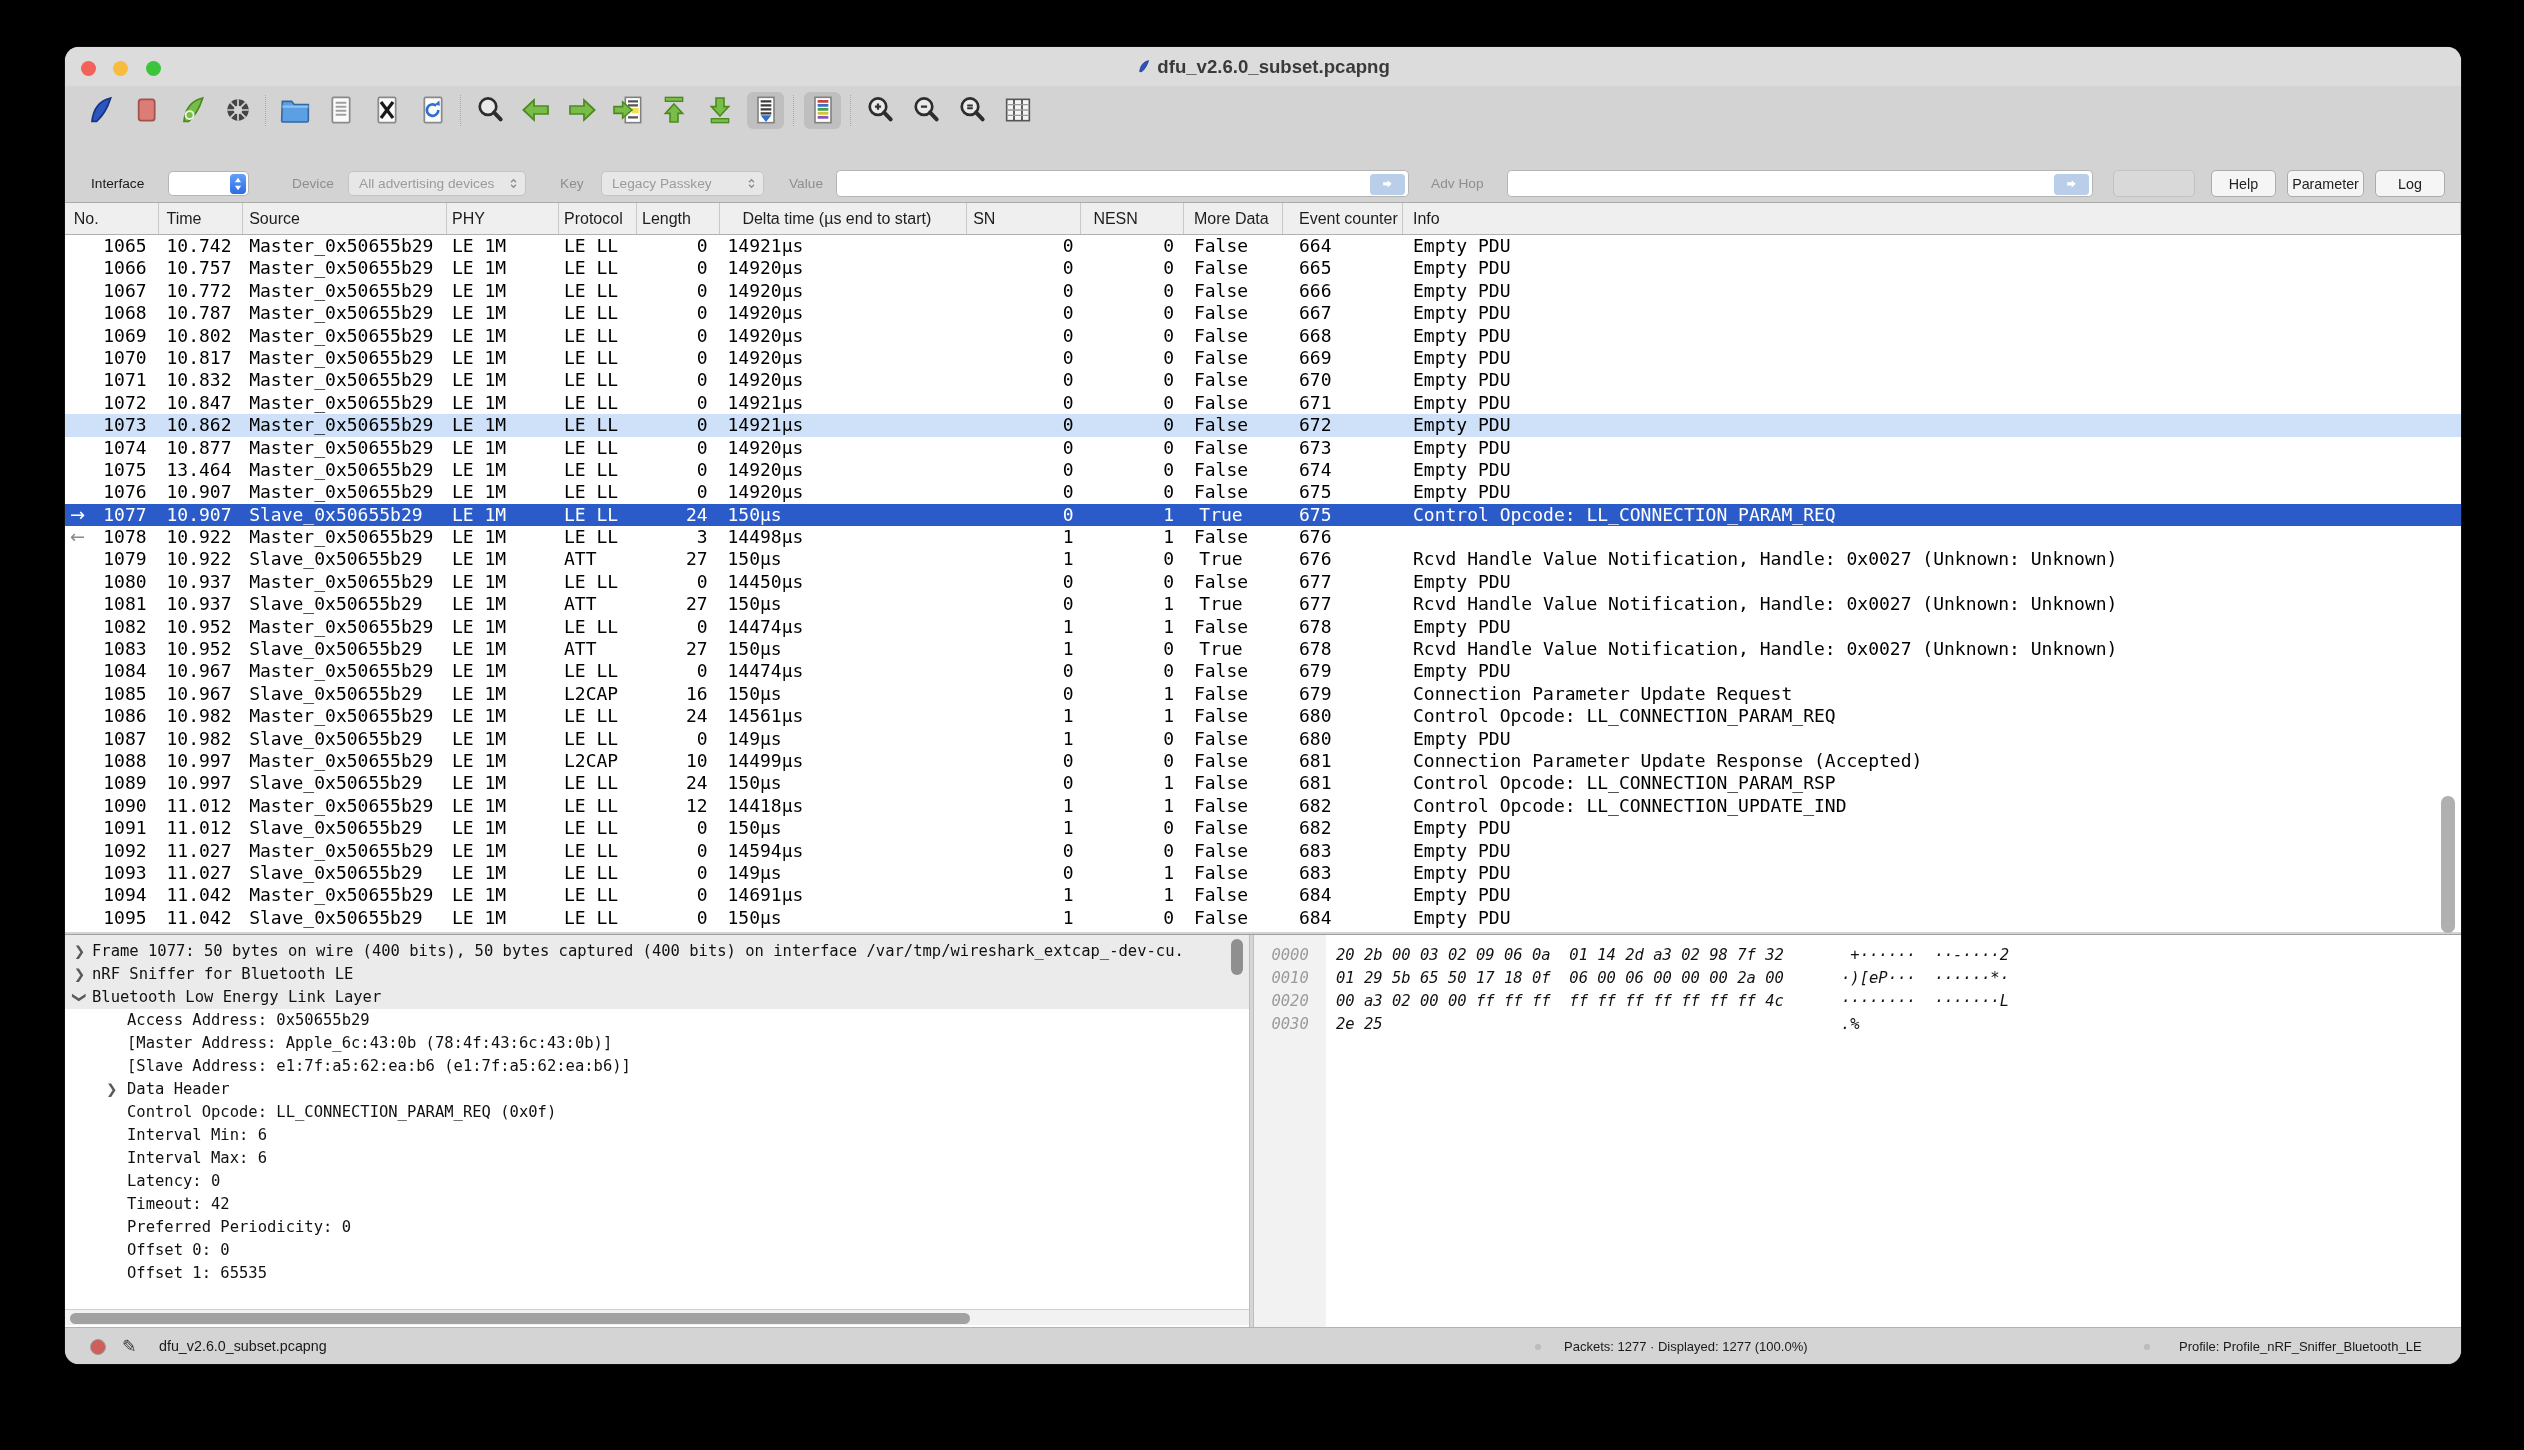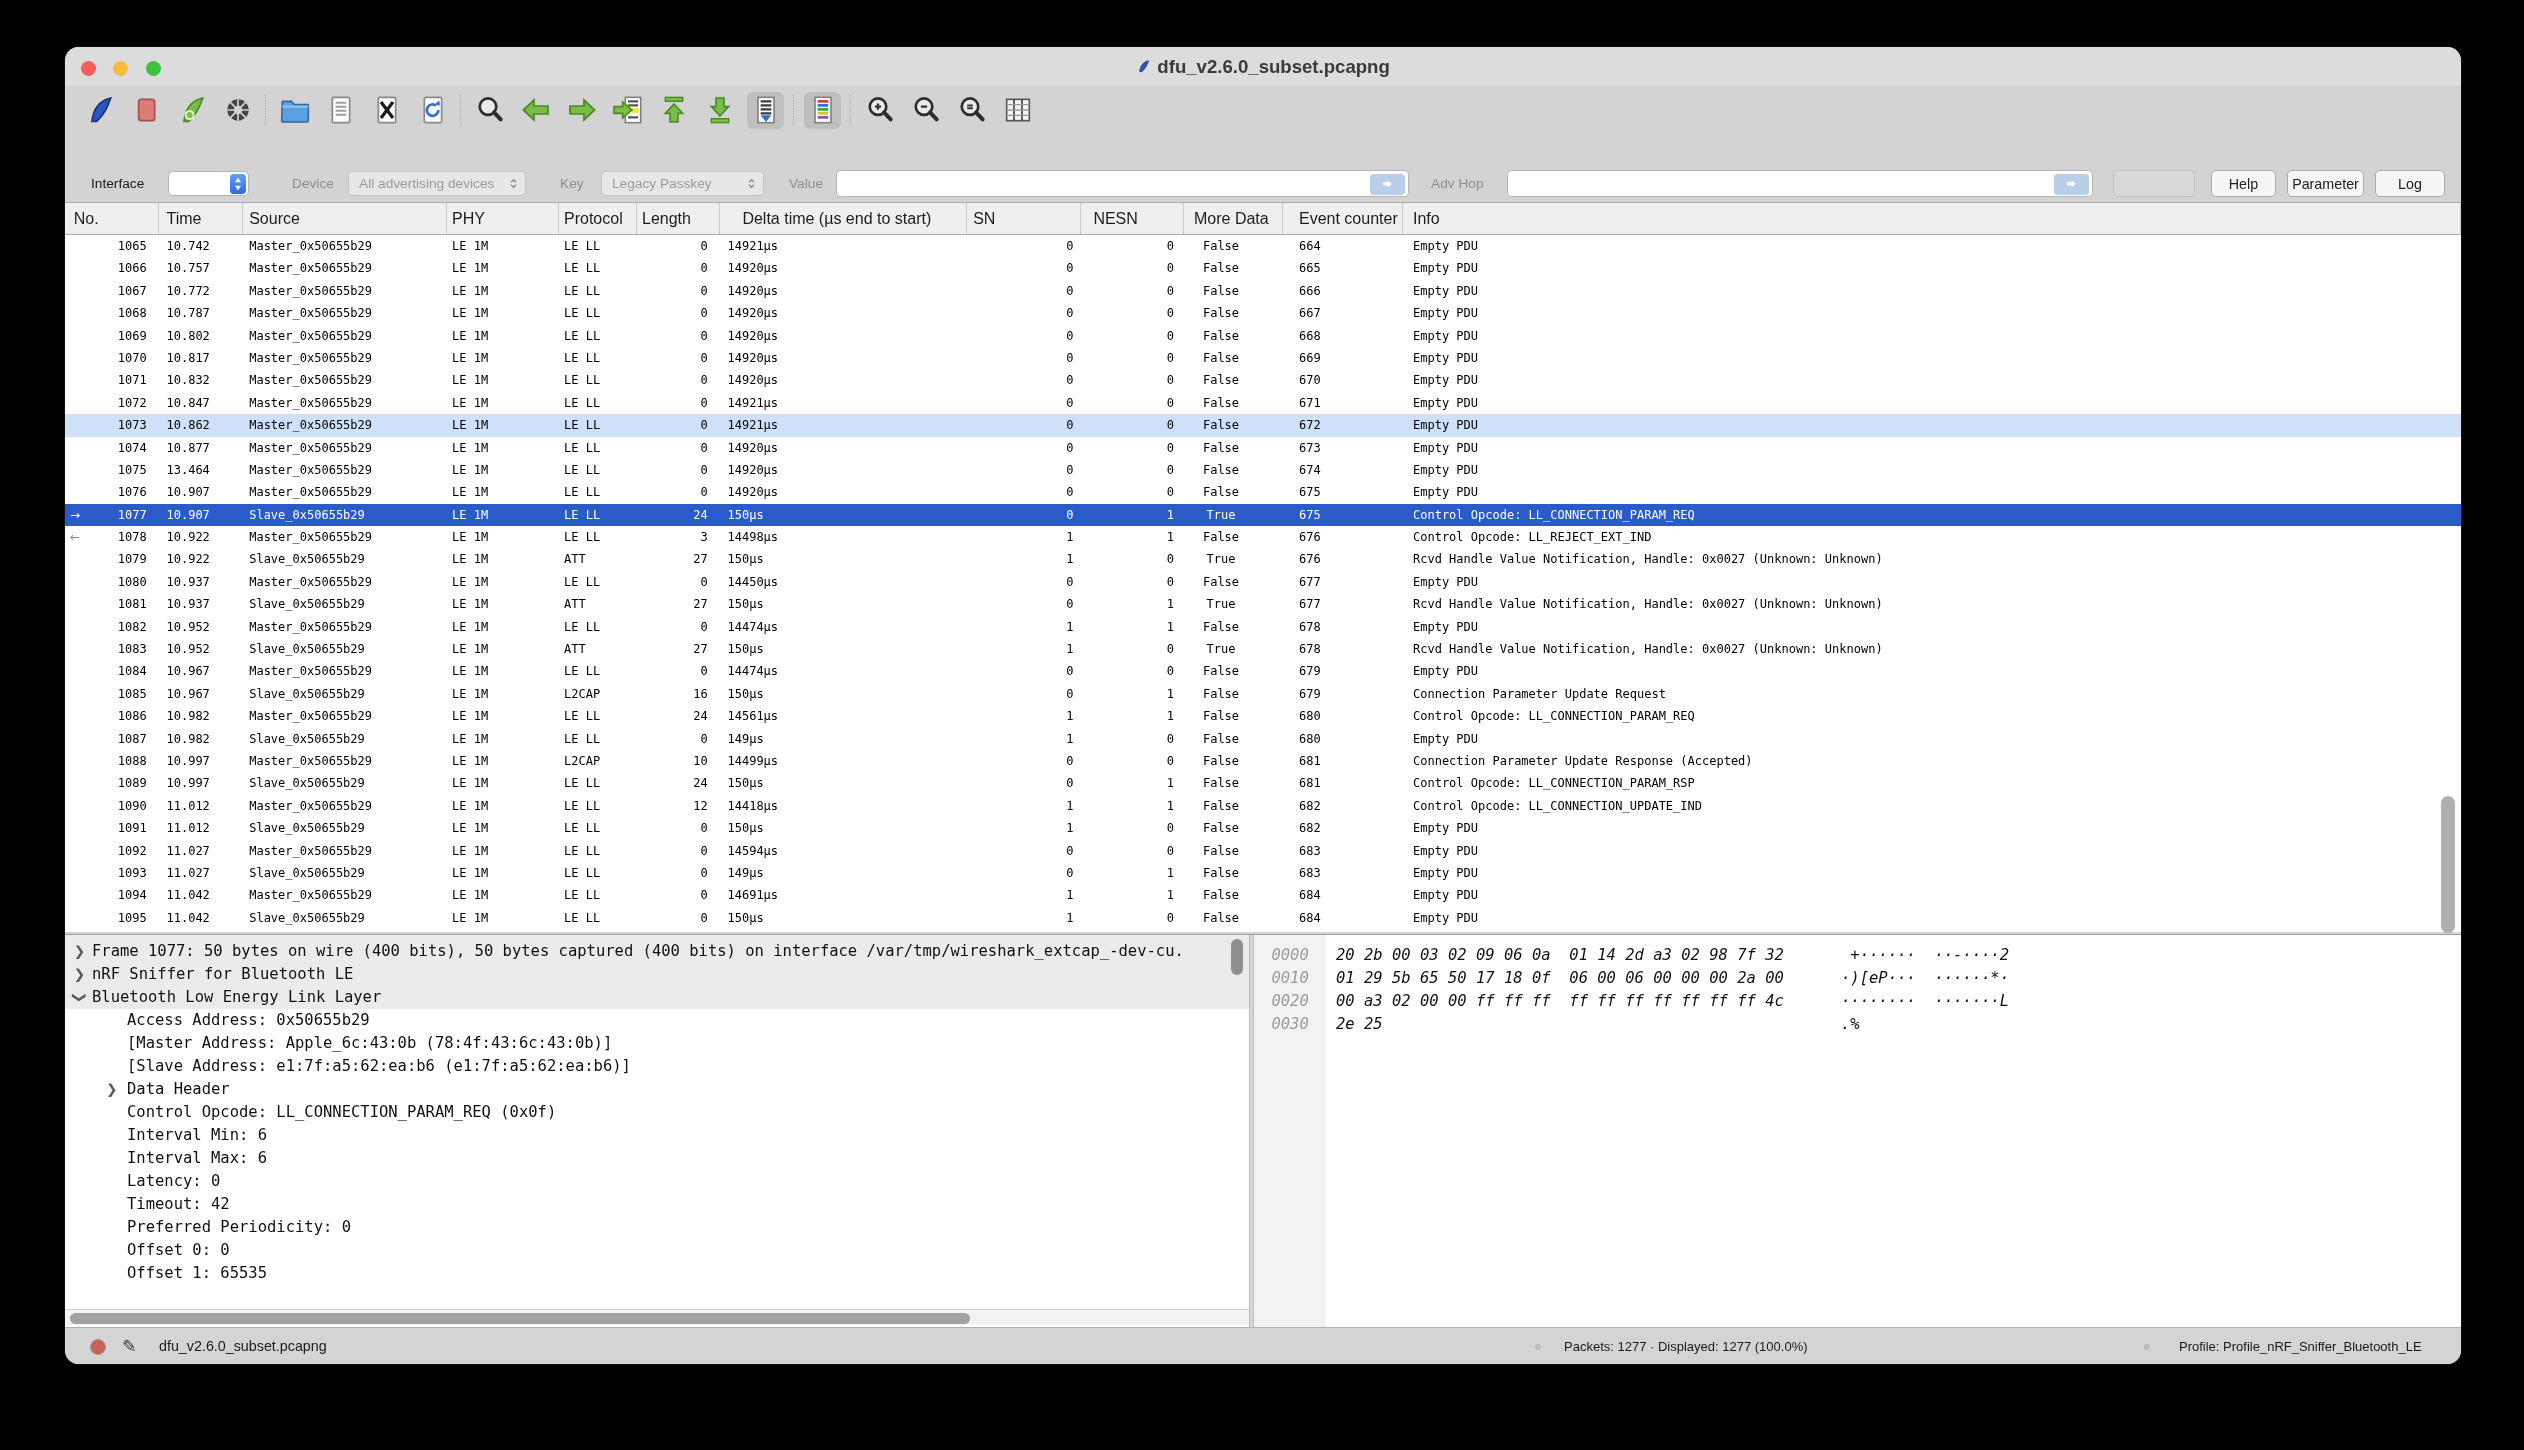--- a/index.html
+++ b/index.html
@@ -62,21 +62,21 @@
   .xbtn.blank { background:#d9d9d9; border-color:#c2c2c2; }
 
   
   .plist-hdr { position:absolute; left:0; top:155px; width:100%; height:33px; background:#efefef;
                border-top:0.6px solid #ababab; border-bottom:0.6px solid #b0b0b0;
                display:flex; font-size:16px; color:#1d1d1d; }
   .plist-hdr .cell { height:100%; line-height:32px; border-right:0.6px solid #c9c9c9;
                      white-space:nowrap; overflow:hidden; }
   .prows { position:absolute; left:0; top:188px; width:100%; height:697px; background:#fff;
            overflow:hidden; font-family:"DejaVu Sans Mono","Liberation Mono",monospace;
-           font-size:12px; color:#000; }
+           font-size:18px; color:#000; }
   .prow { display:flex; height:22.4px; line-height:22.4px; white-space:nowrap; }
   .prow.hl  { background:#cfe1f8; }
   .prow.sel { background:#2a5bc8; color:#fff; }
   .cell { flex:none; white-space:pre; overflow:hidden; }
   .c0 { width:94px; text-align:right; padding-right:12.4px; position:relative; }
   .c1 { width:84px; padding-left:7.5px; }
   .c2 { width:204px; padding-left:6.2px; }
   .c3 { width:112px; padding-left:5px; }
   .c4 { width:78px; padding-left:5px; }
   .c5 { width:83px; text-align:right; padding-right:12.4px; }
@@ -554,21 +554,20 @@
         <span class="cell c1">10.922</span>
         <span class="cell c2">Master_0x50655b29</span>
         <span class="cell c3">LE 1M</span>
         <span class="cell c4">LE LL</span>
         <span class="cell c5">3</span>
         <span class="cell c6">14498µs</span>
         <span class="cell c7">1</span>
         <span class="cell c8">1</span>
         <span class="cell c9">False</span>
         <span class="cell c10">676</span>
-        <span class="cell c11">Control Opcode: LL_REJECT_EXT_IND</span>
       </div>
       <div class="prow">
         <span class="cell c0">1079</span>
         <span class="cell c1">10.922</span>
         <span class="cell c2">Slave_0x50655b29</span>
         <span class="cell c3">LE 1M</span>
         <span class="cell c4">ATT</span>
         <span class="cell c5">27</span>
         <span class="cell c6">150µs</span>
         <span class="cell c7">1</span>

